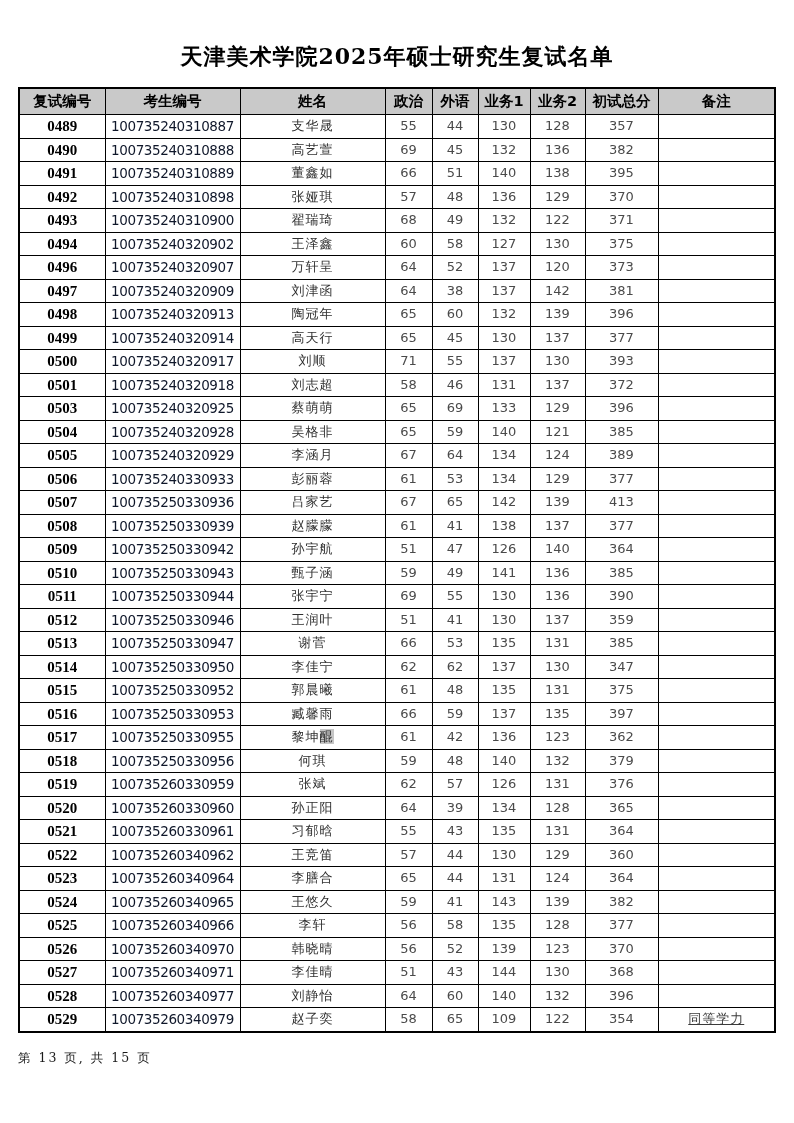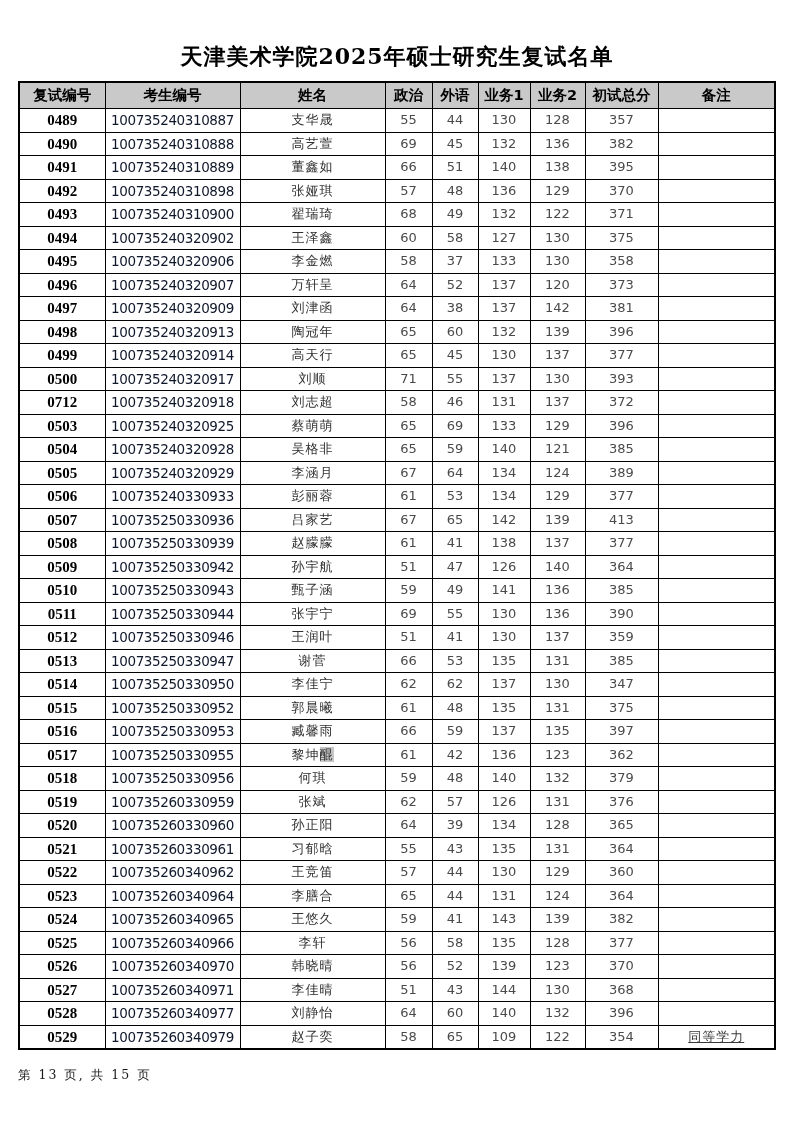--- a/index.html
+++ b/index.html
@@ -8,21 +8,21 @@
     --hl-bg:#c6c6c6;
   }
   html,body{margin:0;padding:0;}
   body{
     width:794px;height:1123px;background:#ffffff;
     font-family:"DejaVu Sans","Liberation Sans",sans-serif;
   }
   .page{box-sizing:border-box;width:794px;height:1123px;padding:42px 18px 0;}
   .title{
     text-align:center;font-size:22px;font-weight:bold;color:#000;
-    margin:0 0 9px;letter-spacing:1px;
+    margin:0 0 15px;letter-spacing:1px;
     font-family:"DejaVu Serif","Liberation Serif",serif;
   }
   table.roster{
     border-collapse:collapse;table-layout:fixed;width:756px;margin:0 auto;
     border:2px solid var(--border);
   }
   col.c0{width:86px}  col.c1{width:135px} col.c2{width:145px}
   col.c3{width:47px}  col.c4{width:46px}  col.c5{width:52px}
   col.c6{width:55px}  col.c7{width:73px}  col.c8{width:117px}
   th,td{
@@ -137,31 +137,20 @@
           <td class="candidate-id">100735240320902</td>
           <td class="name">王泽鑫</td>
           <td class="politics">60</td>
           <td class="foreign-language">58</td>
           <td class="major1">127</td>
           <td class="major2">130</td>
           <td class="total-score">375</td>
           <td class="remark"></td>
         </tr>
         <tr>
-          <td class="exam-id">0495</td>
-          <td class="candidate-id">100735240320906</td>
-          <td class="name">李金燃</td>
-          <td class="politics">58</td>
-          <td class="foreign-language">37</td>
-          <td class="major1">133</td>
-          <td class="major2">130</td>
-          <td class="total-score">358</td>
-          <td class="remark"></td>
-        </tr>
-        <tr>
           <td class="exam-id">0496</td>
           <td class="candidate-id">100735240320907</td>
           <td class="name">万轩呈</td>
           <td class="politics">64</td>
           <td class="foreign-language">52</td>
           <td class="major1">137</td>
           <td class="major2">120</td>
           <td class="total-score">373</td>
           <td class="remark"></td>
         </tr>
@@ -203,21 +192,21 @@
           <td class="candidate-id">100735240320917</td>
           <td class="name">刘顺</td>
           <td class="politics">71</td>
           <td class="foreign-language">55</td>
           <td class="major1">137</td>
           <td class="major2">130</td>
           <td class="total-score">393</td>
           <td class="remark"></td>
         </tr>
         <tr>
-          <td class="exam-id">0712</td>
+          <td class="exam-id">0501</td>
           <td class="candidate-id">100735240320918</td>
           <td class="name">刘志超</td>
           <td class="politics">58</td>
           <td class="foreign-language">46</td>
           <td class="major1">131</td>
           <td class="major2">137</td>
           <td class="total-score">372</td>
           <td class="remark"></td>
         </tr>
         <tr>

